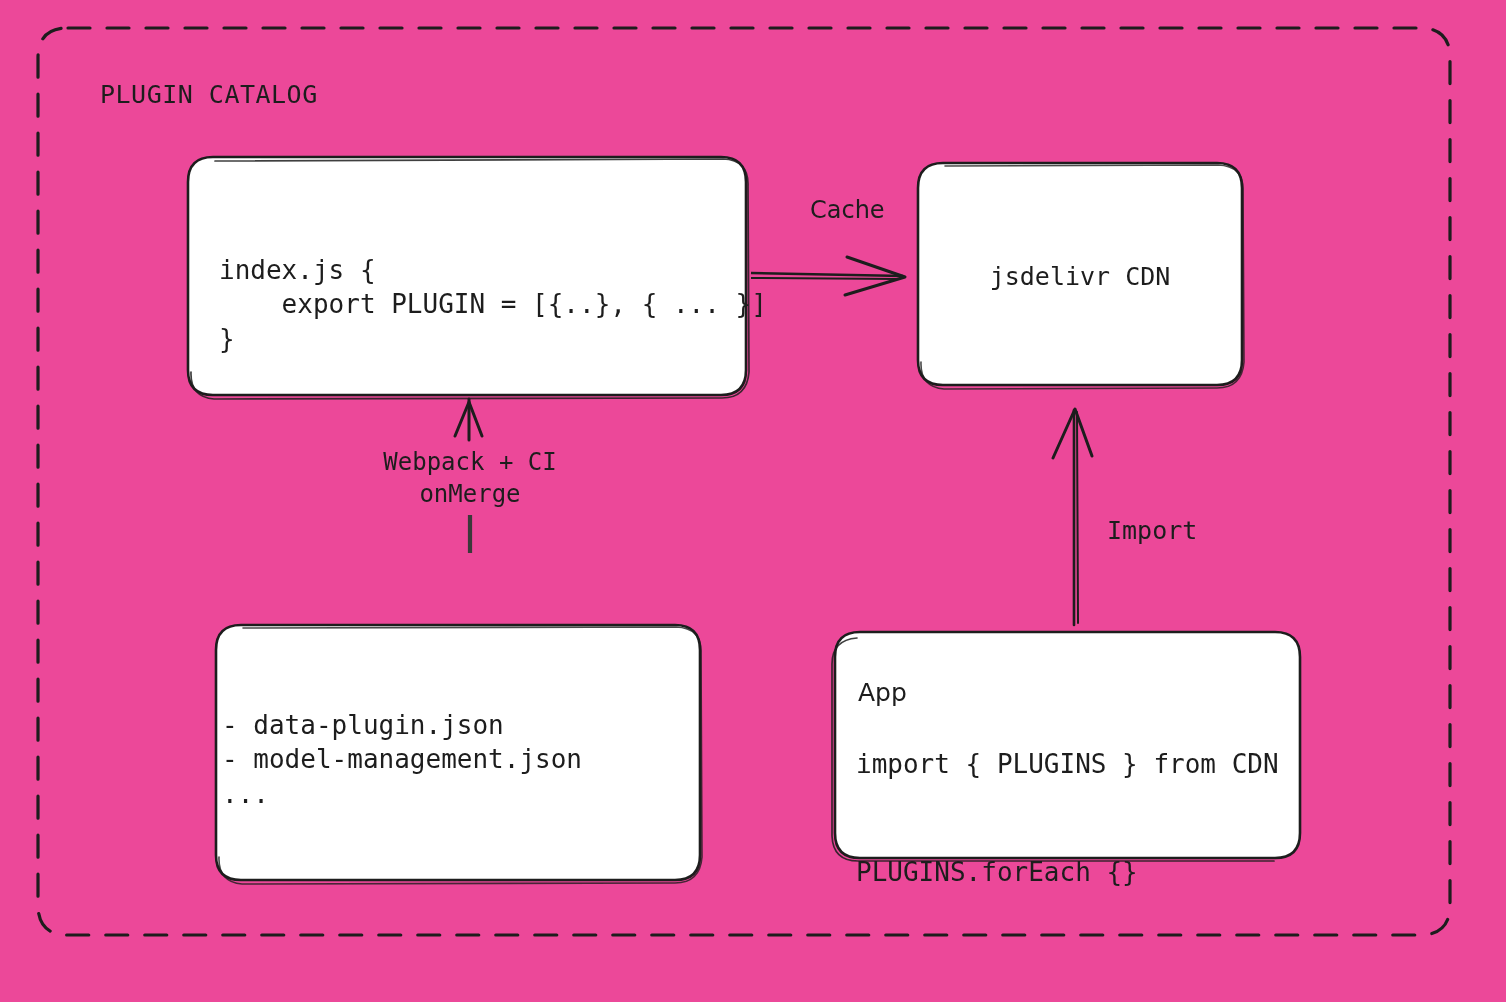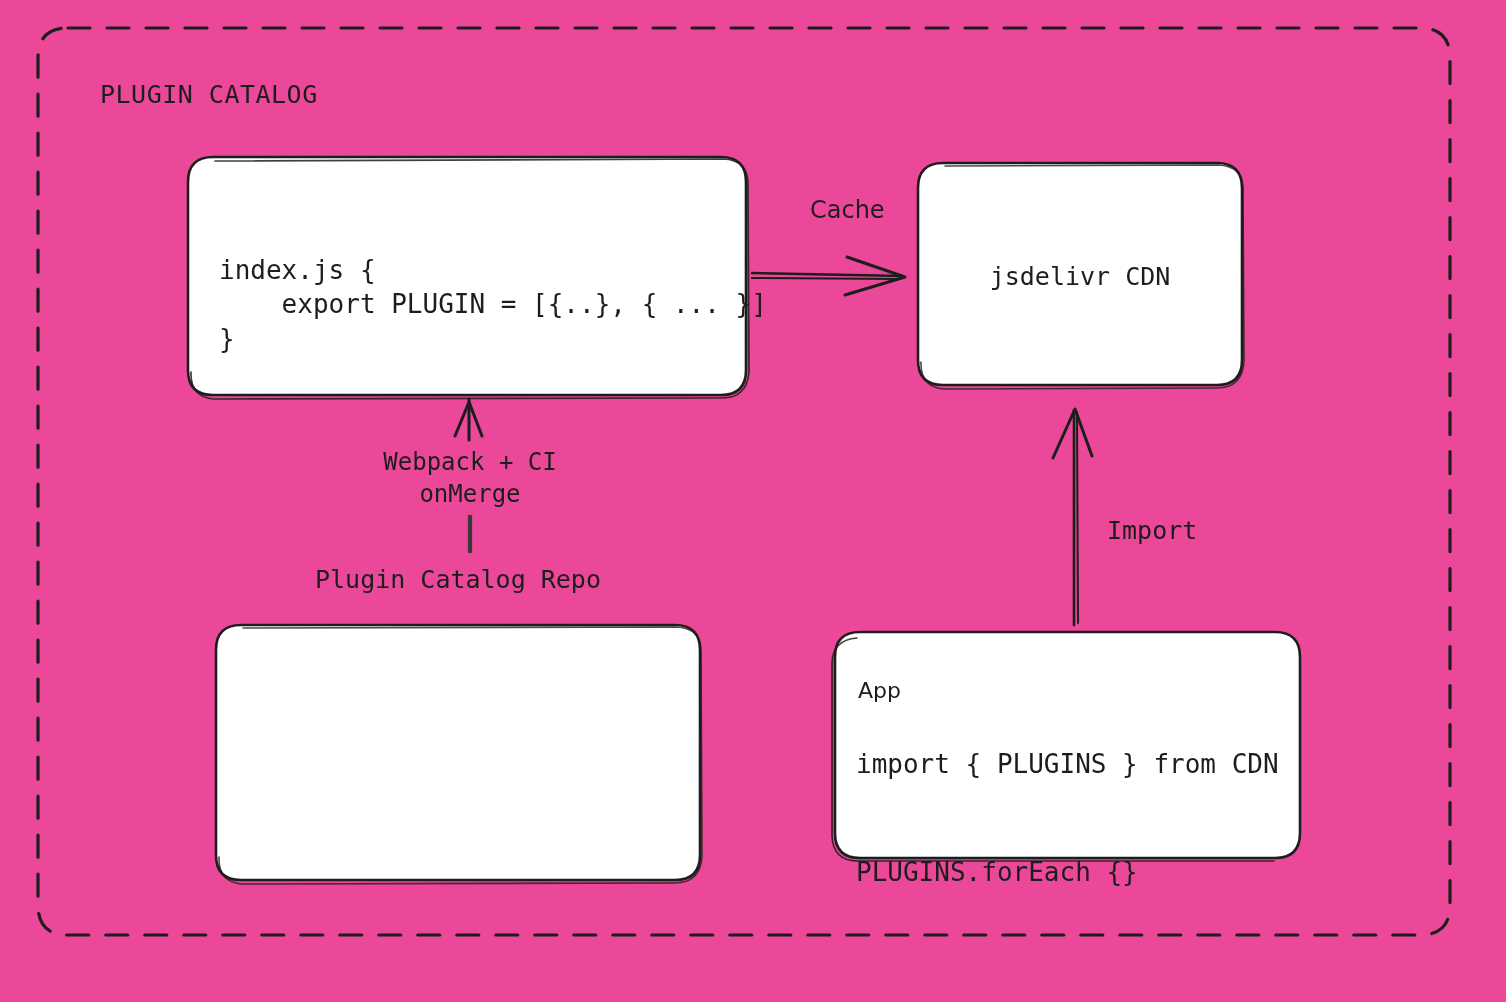--- a/index.html
+++ b/index.html
@@ -43,21 +43,21 @@
 
   #cdn-title         { left: 918px;  top: 264px; width: 324px; text-align: center; font-size: 25px; }
 
   #cache-label       { left: 790px;  top: 198px; font-size: 24px; margin-left: 20px; }
 
   #build-label       { left: 330px;  top: 447px; width: 280px; text-align: center; font-size: 24px; line-height: 1.33; }
 
   #repo-label        { left: 216px;  top: 567px; width: 484px; text-align: center; font-size: 25px; }
   #repo-list         { left: 222px;  top: 708px; font-size: 26px; line-height: 1.32; }
 
-  #app-title         { left: 858px;  top: 680px; font-size: 22px; }
+  #app-title         { left: 858px;  top: 680px; font-size: 25px; }
   #app-code          { left: 856px;  top: 737px; font-size: 26px; line-height: 2.08; }
 
   #import-label      { left: 1107px; top: 518px; font-size: 25px; }
 </style>
 </head>
 <body>
 
 <div id="canvas">
 
   <svg id="art" viewBox="0 0 1506 1002">
@@ -110,22 +110,24 @@
     export PLUGIN = [{..}, { ... }]
 }</div>
 
   <div class="txt mono" id="cdn-title">jsdelivr CDN</div>
 
   <div class="txt sans" id="cache-label">Cache</div>
 
   <div class="txt mono" id="build-label">Webpack + CI
 onMerge</div>
 
-  <div class="txt mono" id="repo-label">Plugin Catalog Repo</div>
 
+  <div class="txt mono" id="repo-list">- data-plugin.json
+- model-management.json
+...</div>
 
   <div class="txt sans" id="app-title">App</div>
 
   <div class="txt mono" id="app-code">import { PLUGINS } from CDN
 
 PLUGINS.forEach {}</div>
 
   <div class="txt mono" id="import-label">Import</div>
 
 </div>

